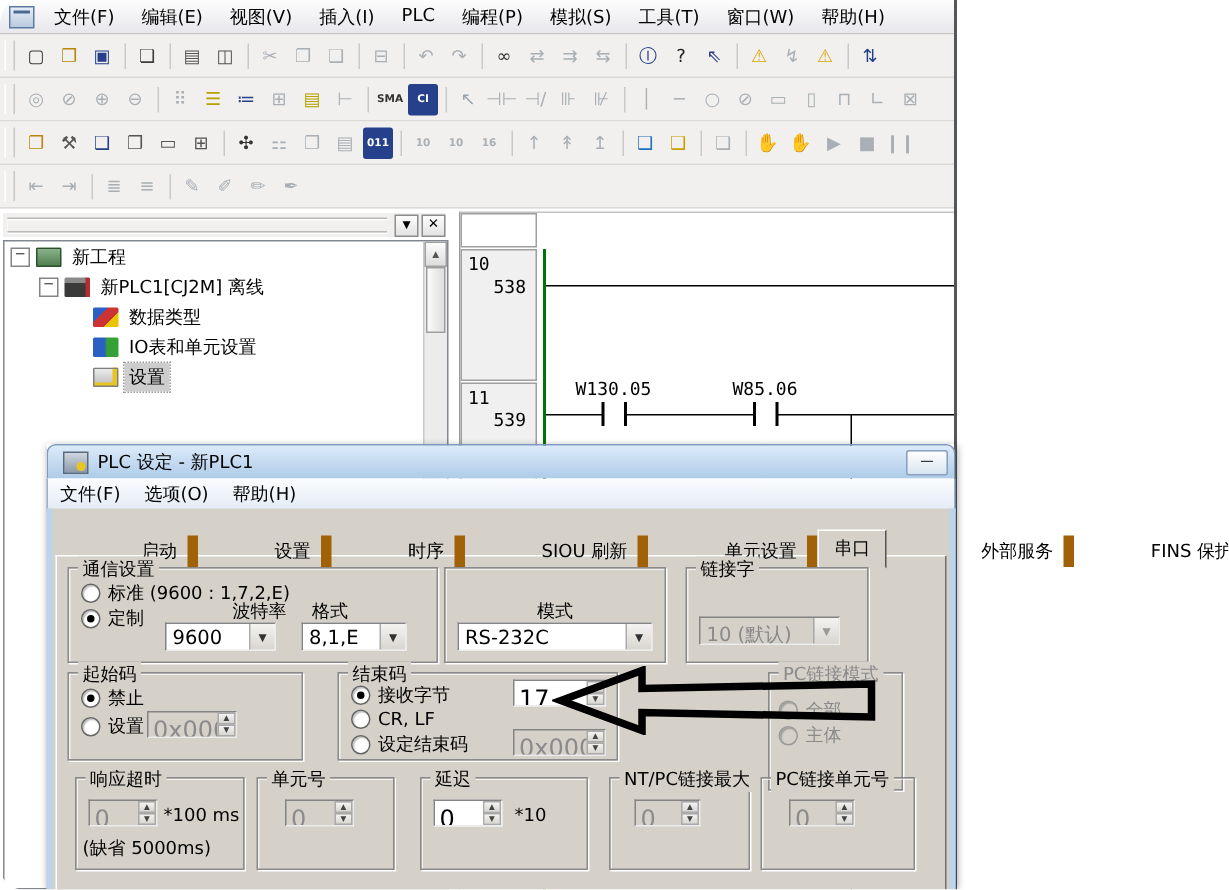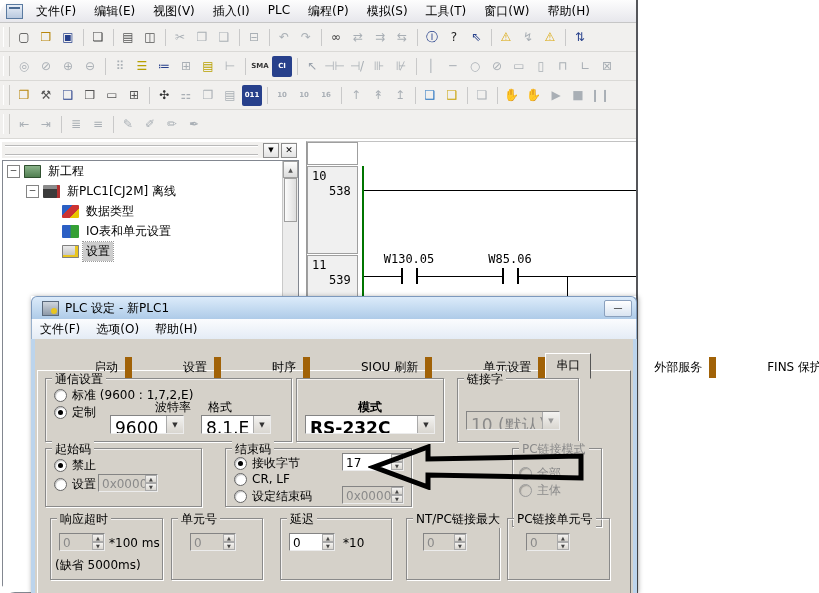--- a/index.html
+++ b/index.html
@@ -90,27 +90,27 @@
   .gb legend,.gleg{position:absolute;top:-8px;left:6px;background:#d5d1c9;padding:0 3px;font-size:12px;white-space:nowrap;}
   .gleg.dis{color:#8a8a8a;}
   .lbl{position:absolute;font-size:12px;white-space:nowrap;}
   .radio-row{position:absolute;display:flex;align-items:center;gap:5px;white-space:nowrap;}
   .rb{width:11px;height:11px;border-radius:50%;border:1px solid #666;background:#fff;position:relative;flex:none;
       box-shadow:inset 1px 1px 1px rgba(0,0,0,.25);}
   .rb.on::after{content:"";position:absolute;left:3px;top:3px;width:5px;height:5px;border-radius:50%;background:#000;}
   .radio-row.dis{color:#8a8a8a;} .radio-row.dis .rb{border-color:#9a9a9a;background:#d5d1c9;}
   .combo{position:absolute;height:19px;background:#fff;border:1px solid;border-color:#848484 #ececec #ececec #848484;
          display:flex;align-items:stretch;box-sizing:border-box;}
-  .cval{flex:1;font-size:17px;padding:2px 4px;overflow:hidden;white-space:nowrap;}
+  .cval{flex:1;font-size:13px;padding:2px 4px;overflow:hidden;white-space:nowrap;}
   .cbtn{width:16px;background:linear-gradient(#f4f3f1,#d9d6d0);border-left:1px solid #aaa;display:flex;
         align-items:center;justify-content:center;font-size:7px;color:#333;flex:none;}
   .combo.dis{background:#d5d1c9;} .combo.dis .cval{color:#8a8a8a;} .combo.dis .cbtn{color:#999;}
   .spin{position:absolute;height:18px;background:#fff;border:1px solid;border-color:#848484 #ececec #ececec #848484;
         display:flex;box-sizing:border-box;}
-  .sval{flex:1;font-size:12px;padding:2px 3px;white-space:nowrap;overflow:hidden;}
+  .sval{flex:1;font-size:16px;padding:2px 3px;white-space:nowrap;overflow:hidden;}
   .sbtns{width:12px;display:flex;flex-direction:column;flex:none;}
   .sb{flex:1;border:1px solid #aaa;background:linear-gradient(#f4f3f1,#d9d6d0);font-size:5px;line-height:1;
       display:flex;align-items:center;justify-content:center;color:#444;}
   .spin.dis{background:#d5d1c9;} .spin.dis .sval{color:#8a8a8a;}
 
   
   .arrow{position:absolute;left:368px;top:444px;z-index:20;}
   .note{position:absolute;left:581px;top:456px;z-index:20;font-size:17px;font-weight:bold;white-space:nowrap;}
 </style>
 </head>
@@ -360,21 +360,21 @@
         <span class="cval">9600</span>
         <span class="cbtn">▼</span>
       </div>
       <span class="lbl" style="left:162px;top:20px;">格式</span>
       <div class="combo" style="left:155px;top:36px;width:70px;">
         <span class="cval">8,1,E</span>
         <span class="cbtn">▼</span>
       </div>
     </div>
 
-    <div class="gb" style="left:265px;top:82px;width:146px;height:62px;font-weight:bold;">
+    <div class="gb" style="left:265px;top:82px;width:146px;height:62px;">
       <span class="lbl" style="left:0;right:0;top:20px;text-align:center;">模式</span>
       <div class="combo" style="left:8px;top:36px;width:130px;">
         <span class="cval">RS-232C</span>
         <span class="cbtn">▼</span>
       </div>
     </div>
 
     <div class="gb" style="left:426px;top:82px;width:120px;height:62px;">
       <span class="gleg">链接字</span>
       <div class="combo dis" style="left:8px;top:32px;width:94px;">

